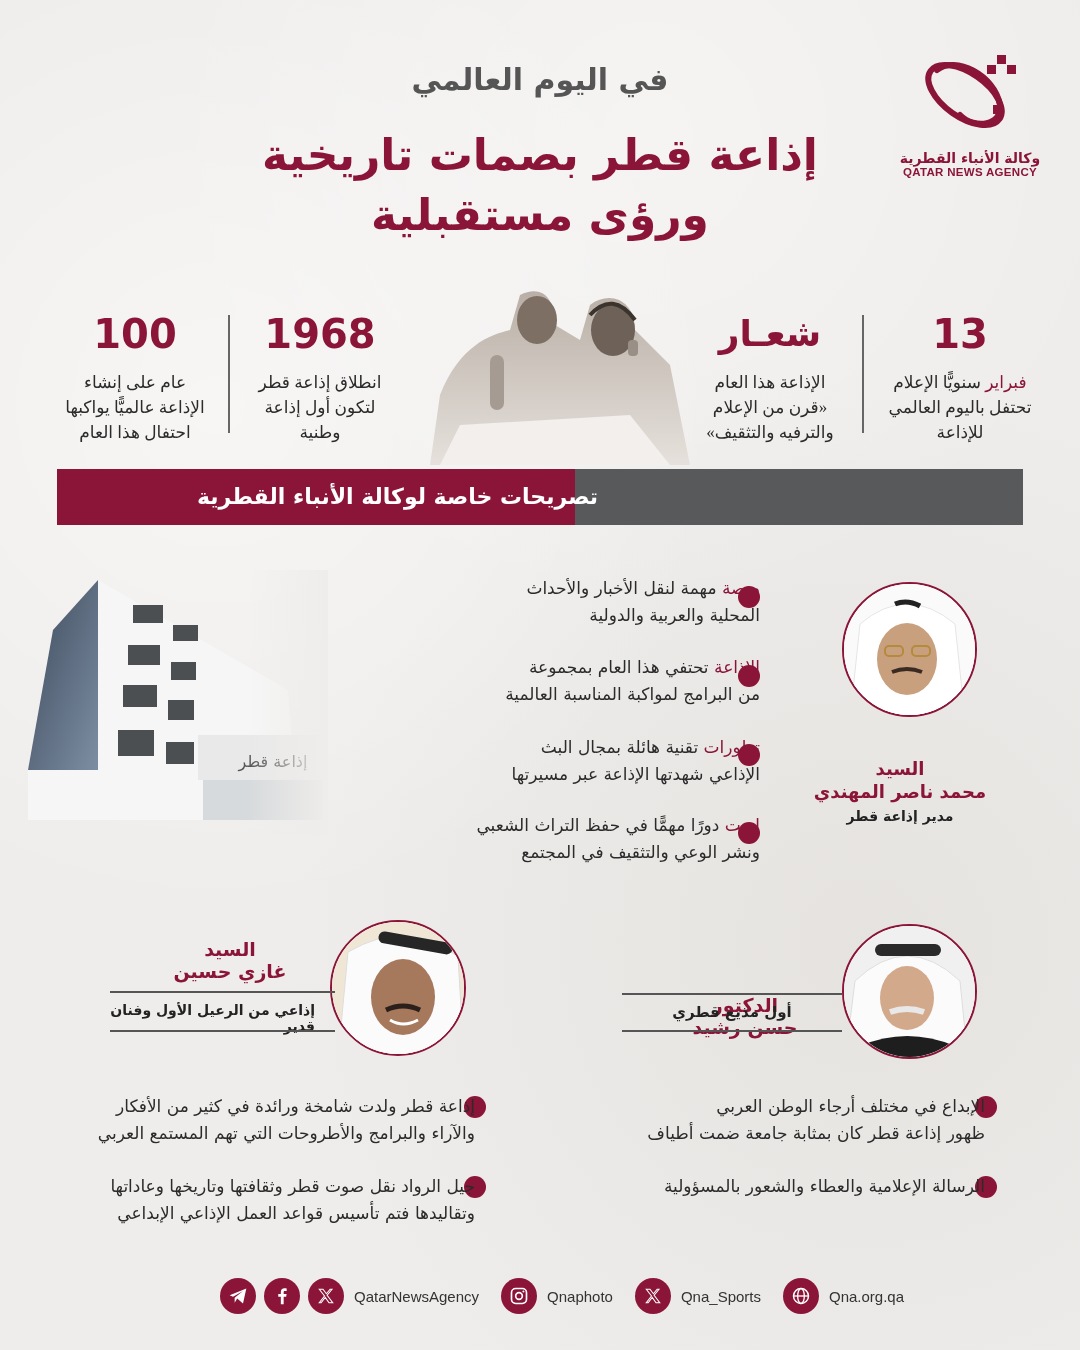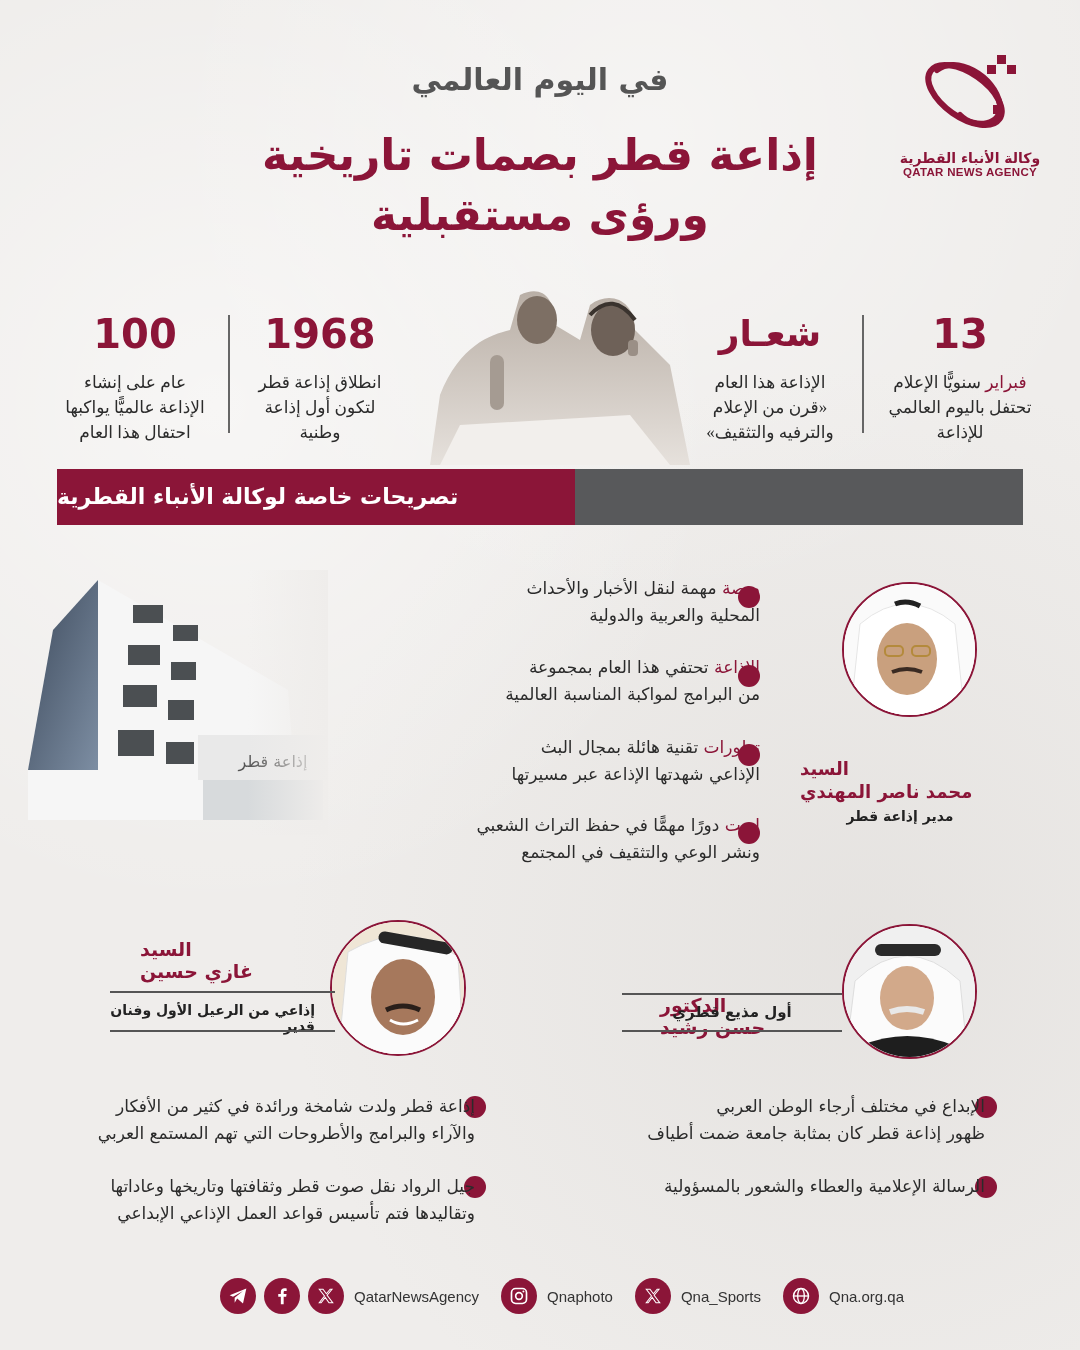--- a/index.html
+++ b/index.html
@@ -34,33 +34,33 @@
   .stat-num { font-size: 40px; font-weight: bold; color: #8b1538; line-height: 44px; font-family: "DejaVu Sans", sans-serif; }
   .stat-text { font-size: 17px; line-height: 25px; color: #2b2b2b; margin-top: 14px; font-family: Liberation Serif, serif; }
   .vdiv { width: 2px; background: #666; top: 315px; height: 118px; }
 
   .radio-photo { left: 430px; top: 285px; width: 270px; height: 185px; }
 
   
   .banner { left: 57px; top: 469px; width: 966px; height: 56px; display: flex; direction: ltr; }
   .banner-maroon { width: 518px; height: 100%; background: #8b1538; }
   .banner-gray { flex: 1; height: 100%; background: #58595b; }
-  .banner-text { left: 57px; top: 469px; width: 966px; height: 56px; line-height: 56px; font-size: 22px; font-weight: bold; color: #fff; direction: rtl; padding-right: 285px; text-align: left; white-space: nowrap; }
+  .banner-text { left: 57px; top: 469px; width: 966px; height: 56px; line-height: 56px; font-size: 22px; font-weight: bold; color: #fff; direction: rtl; padding-right: 285px; text-align: center; white-space: nowrap; }
 
   
   .building { left: 8px; top: 570px; width: 320px; height: 265px; }
 
   
   .bullet { left: 400px; width: 360px; direction: rtl; text-align: right; font-size: 17px; line-height: 27px; color: #2b2b2b; }
   .dot { width: 22px; height: 22px; border-radius: 50%; background: #8b1538; }
   .bullet .hl { color: #8b1538; }
 
   
   .circle { border-radius: 50%; border: 2px solid #8b1538; overflow: hidden; background: #fff; }
-  .person-name { text-align: left; font-weight: bold; color: #8b1538; }
+  .person-name { text-align: center; font-weight: bold; color: #8b1538; }
   .person-role { text-align: center; font-weight: bold; font-size: 14px; color: #222; }
   .hline { height: 2px; background: #555; }
 
   .lower-text { direction: rtl; text-align: right; font-size: 17px; line-height: 27px; color: #2b2b2b; }
   .mdot { width: 22px; height: 22px; border-radius: 50%; background: #8b1538; }
 
   
   .footer { left: 220px; top: 1276px; height: 40px; display: flex; align-items: center; direction: ltr; gap: 8px; }
   .sicon { width: 36px; height: 36px; border-radius: 50%; background: #8b1538; display: flex; align-items: center; justify-content: center; }
   .slabel { font-family: "Liberation Sans", sans-serif; font-size: 15px; color: #333; margin-left: 2px; margin-right: 14px; }

